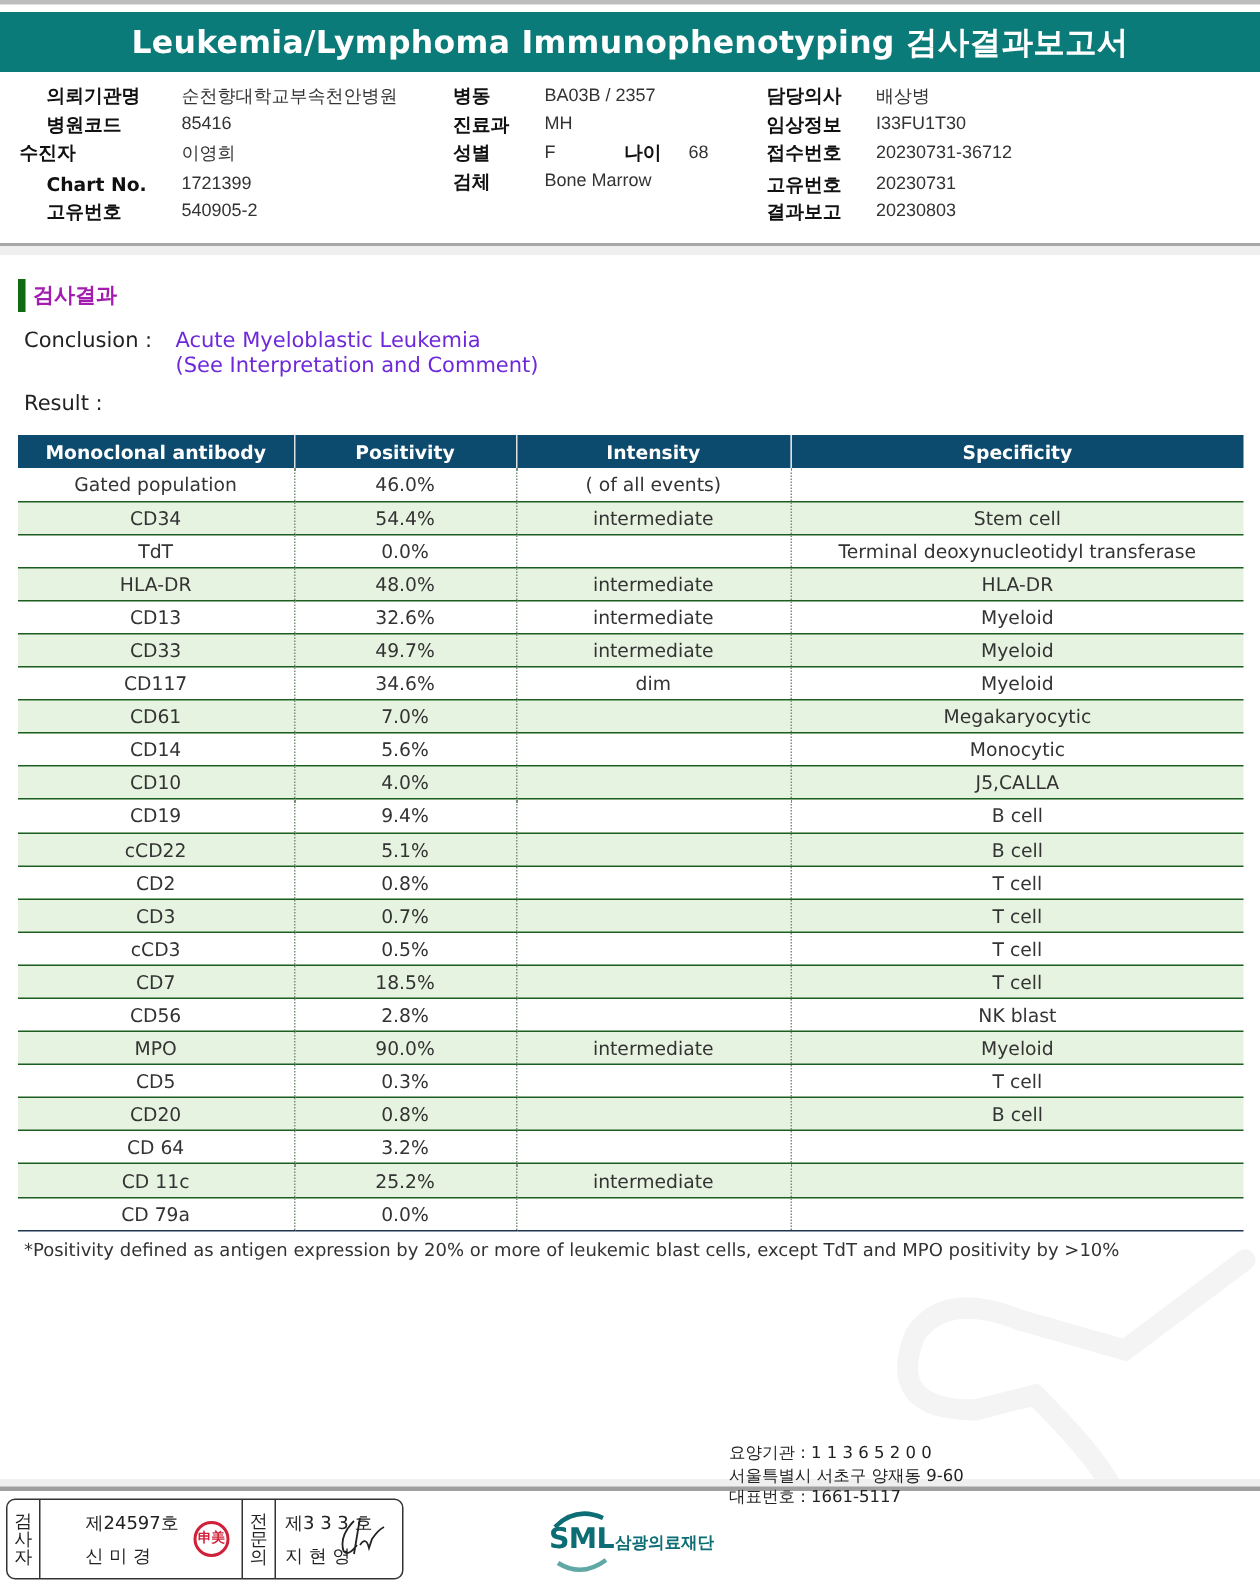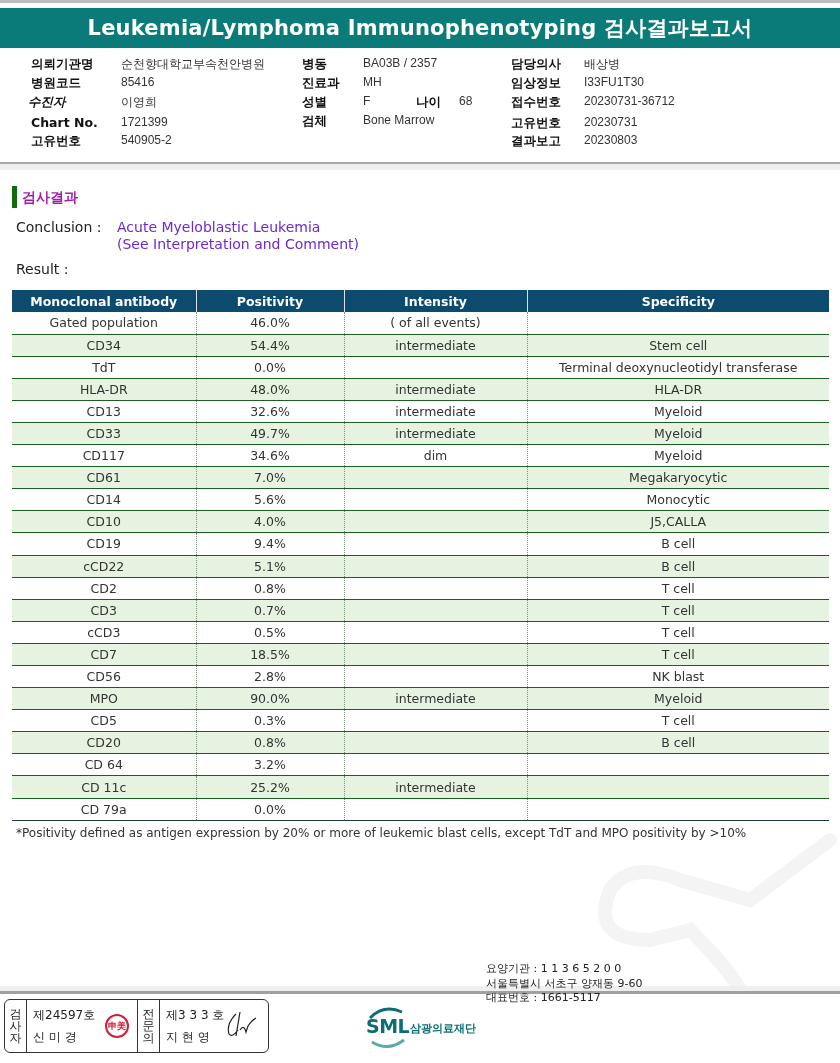--- a/index.html
+++ b/index.html
@@ -34,21 +34,21 @@
 
   .footnote { position: absolute; left: 16px; top: 826px; font-size: 12px; color: #333; }
 
   .watermark { position: absolute; left: 590px; top: 830px; width: 260px; height: 160px; }
 
   .footer-band { position: absolute; left: 0; top: 986px; width: 840px; height: 8px; background: #efefef; border-bottom: 3px solid #a0a0a0; }
 
   .stamp-box { position: absolute; left: 4px; top: 999px; width: 265px; height: 54px; border: 1px solid #333; border-radius: 6px; display: flex; font-size: 12px; color: #222; }
   .stamp-box .vcell { width: 22px; border-right: 1px solid #333; display: flex; flex-direction: column; justify-content: center; align-items: center; line-height: 12px; font-size: 12px; }
   .stamp-box .cell { display: flex; flex-direction: column; justify-content: center; padding-left: 6px; line-height: 22px; position: relative; }
-  .stamp-box .cell1 { width: 111px; border-right: 1px solid #333; }
+  .stamp-box .cell1 { width: 111px; border-right: 1px solid #333; margin-left: 24px; }
   .stamp-box .cell2 { flex: 1; }
   .seal { position: absolute; right: 8px; top: 14px; width: 24px; height: 24px; border-radius: 50%; border: 2px solid #d0203a; color: #d0203a; font-size: 9px; font-weight: bold; display: flex; align-items: center; justify-content: center; }
   .signature { position: absolute; right: 10px; top: 10px; width: 34px; height: 30px; }
 
   .sml-logo { position: absolute; left: 364px; top: 1004px; width: 116px; height: 46px; }
   .sml-text { position: absolute; left: 366px; top: 1015px; font-weight: bold; font-size: 19px; color: #0c6d74; letter-spacing: -0.5px; }
   .sml-name { position: absolute; left: 410px; top: 1021px; font-weight: bold; font-size: 11px; color: #0c6d74; }
   .lab-info { position: absolute; left: 486px; top: 962px; font-size: 11px; line-height: 14.5px; color: #222; }
 </style>
 </head>
@@ -56,21 +56,21 @@
 
 <div class="top-rule"></div>
 <div class="title-bar">Leukemia/Lymphoma Immunophenotyping 검사결과보고서</div>
 
 <div class="info">
 
   <span class="lbl" style="left:31px;top:0px;">의뢰기관명</span>
   <span class="val" style="left:121px;top:0px;">순천향대학교부속천안병원</span>
   <span class="lbl" style="left:31px;top:19px;">병원코드</span>
   <span class="val" style="left:121px;top:19px;">85416</span>
-  <span class="lbl" style="left:28px;top:38px;font-style:italic;">수진자</span>
+  <span class="lbl" style="left:13px;top:38px;">수진자</span>
   <span class="val" style="left:121px;top:38px;">이영희</span>
   <span class="lbl" style="left:31px;top:59px;">Chart No.</span>
   <span class="val" style="left:121px;top:59px;">1721399</span>
   <span class="lbl" style="left:31px;top:77px;">고유번호</span>
   <span class="val" style="left:121px;top:77px;">540905-2</span>
 
   <span class="lbl" style="left:302px;top:0px;">병동</span>
   <span class="val" style="left:363px;top:0px;">BA03B / 2357</span>
   <span class="lbl" style="left:302px;top:19px;">진료과</span>
   <span class="val" style="left:363px;top:19px;">MH</span>

